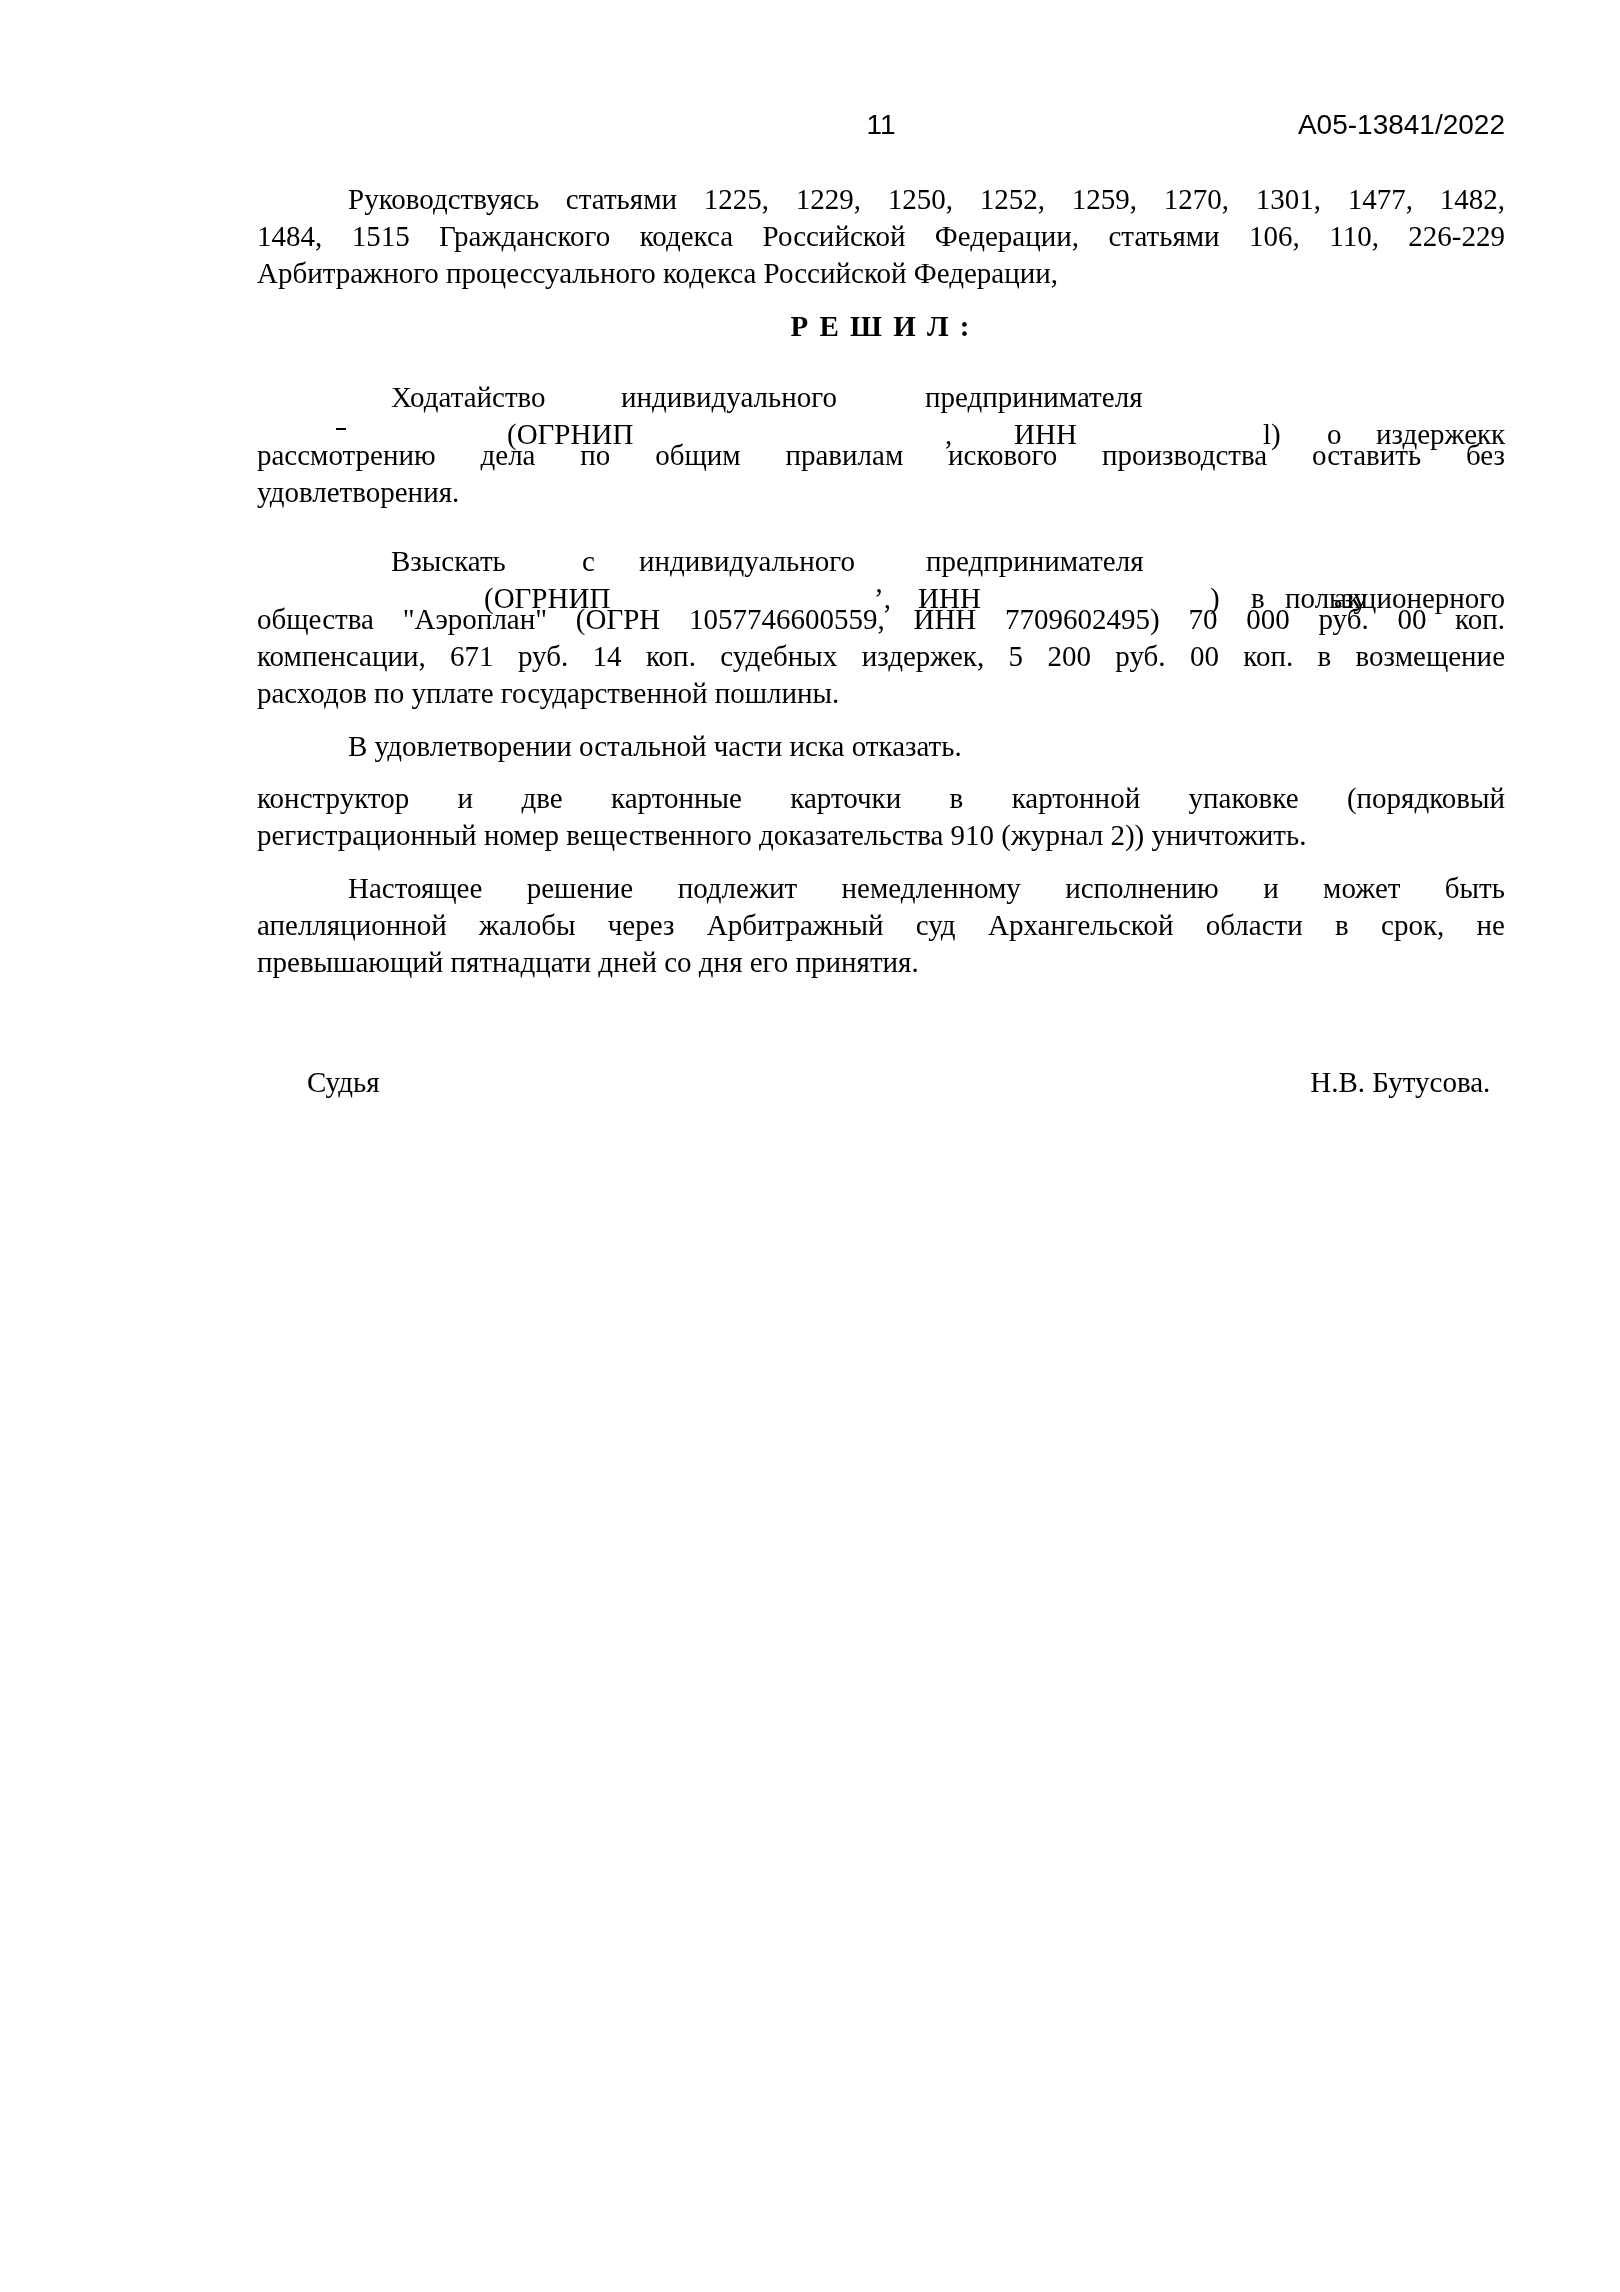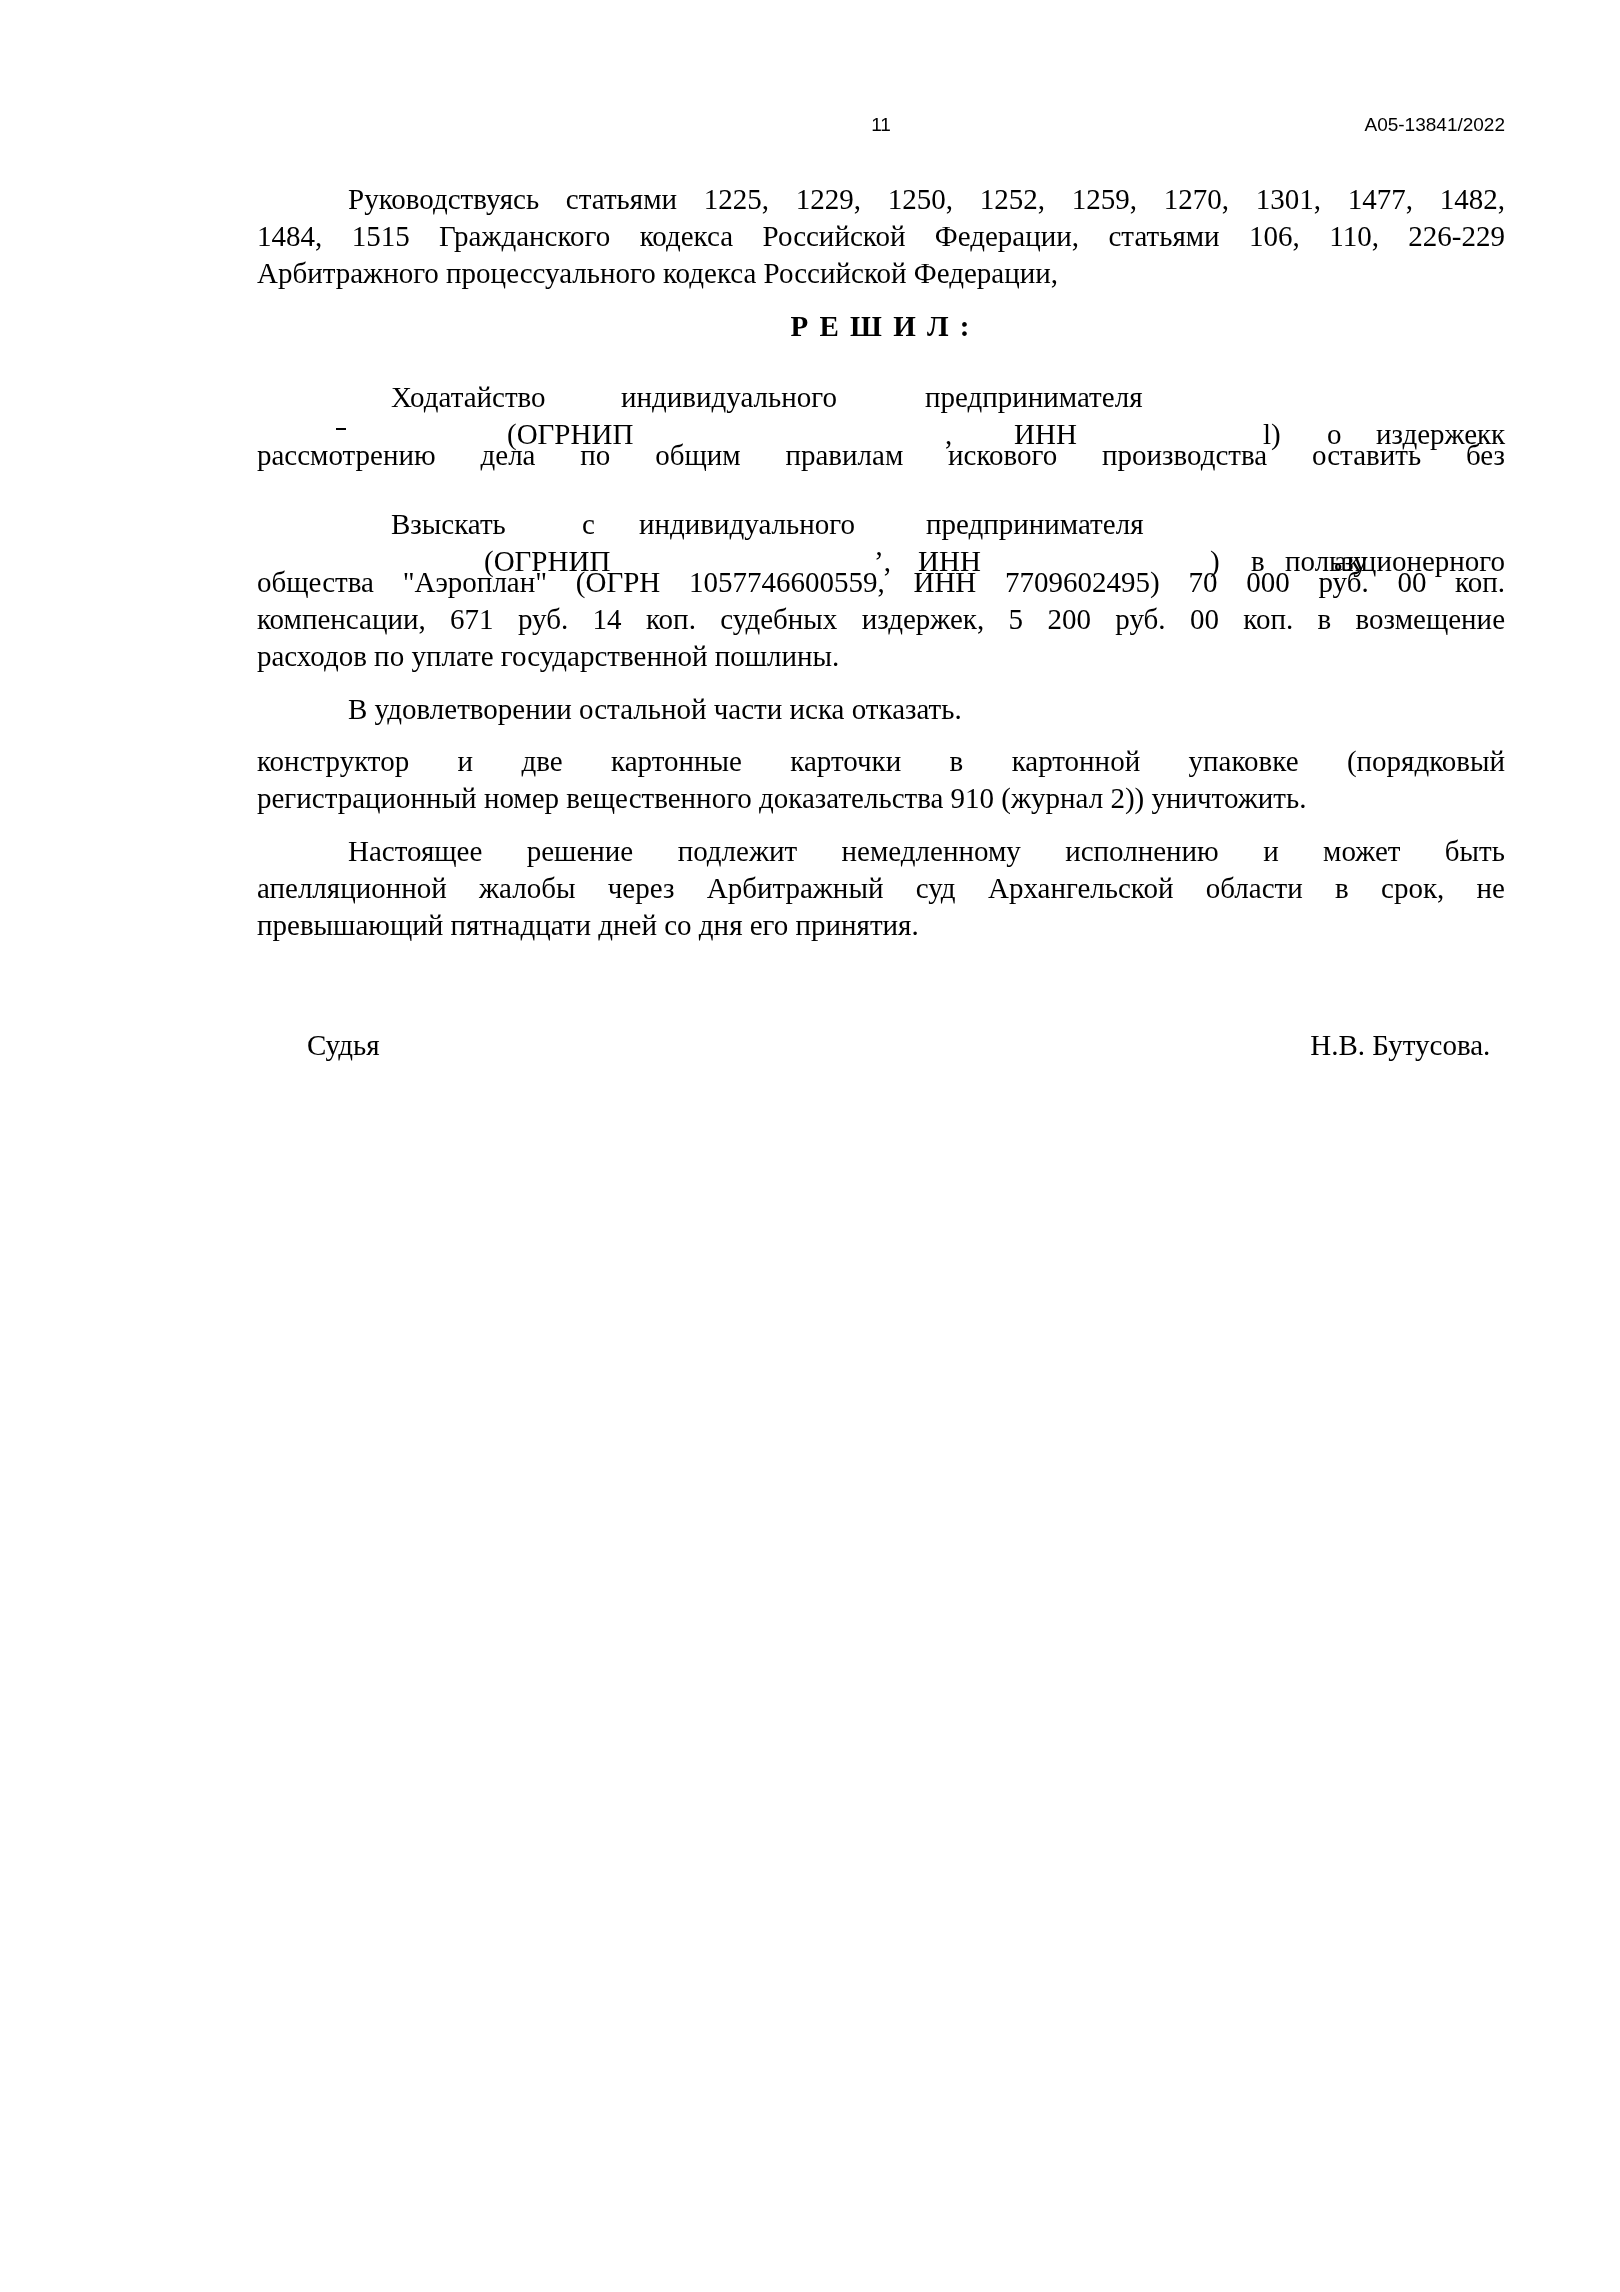--- a/index.html
+++ b/index.html
@@ -9,21 +9,21 @@
     background:#ffffff;
     font-family:"Liberation Serif", serif;
     color:#000;
     overflow:hidden;
   }
   
   .header-row{
     position:absolute;
     left:257px;top:108px;width:1248px;height:33px;
     font-family:"Liberation Sans", sans-serif;
-    font-size:19px;line-height:33px;
+    font-size:28px;line-height:33px;
   }
   .page-number{position:absolute;left:0;right:0;text-align:center;}
   .case-number{position:absolute;right:0;top:0;text-align:right;}
 
   
   .text-flow{
     position:absolute;left:257px;top:181px;width:1248px;
     font-size:29px;line-height:37px;
   }
   .para{margin:0 0 15.7px 0;}
@@ -82,20 +82,21 @@
         <i class="redact-dash"></i>
         <span style="left:207px">(ОГРНИП</span>
         <span style="left:645px">,</span>
         <span style="left:714px">ИНН</span>
         <span style="left:963px">l)</span>
         <span style="left:1027px">о</span>
         <span style="left:1076px">издержек</span>
         <span style="left:auto;right:0">к</span>
       </div>
       <div class="line">рассмотрению дела по общим правилам искового производства оставить без</div>
+      <div class="line left">удовлетворения.</div>
     </div>
 
     <div class="para">
       <div class="absline">
         <span style="left:91px">Взыскать</span>
         <span style="left:282px">с</span>
         <span style="left:339px">индивидуального</span>
         <span style="left:626px">предпринимателя</span>
       </div>
       <div class="absline">

